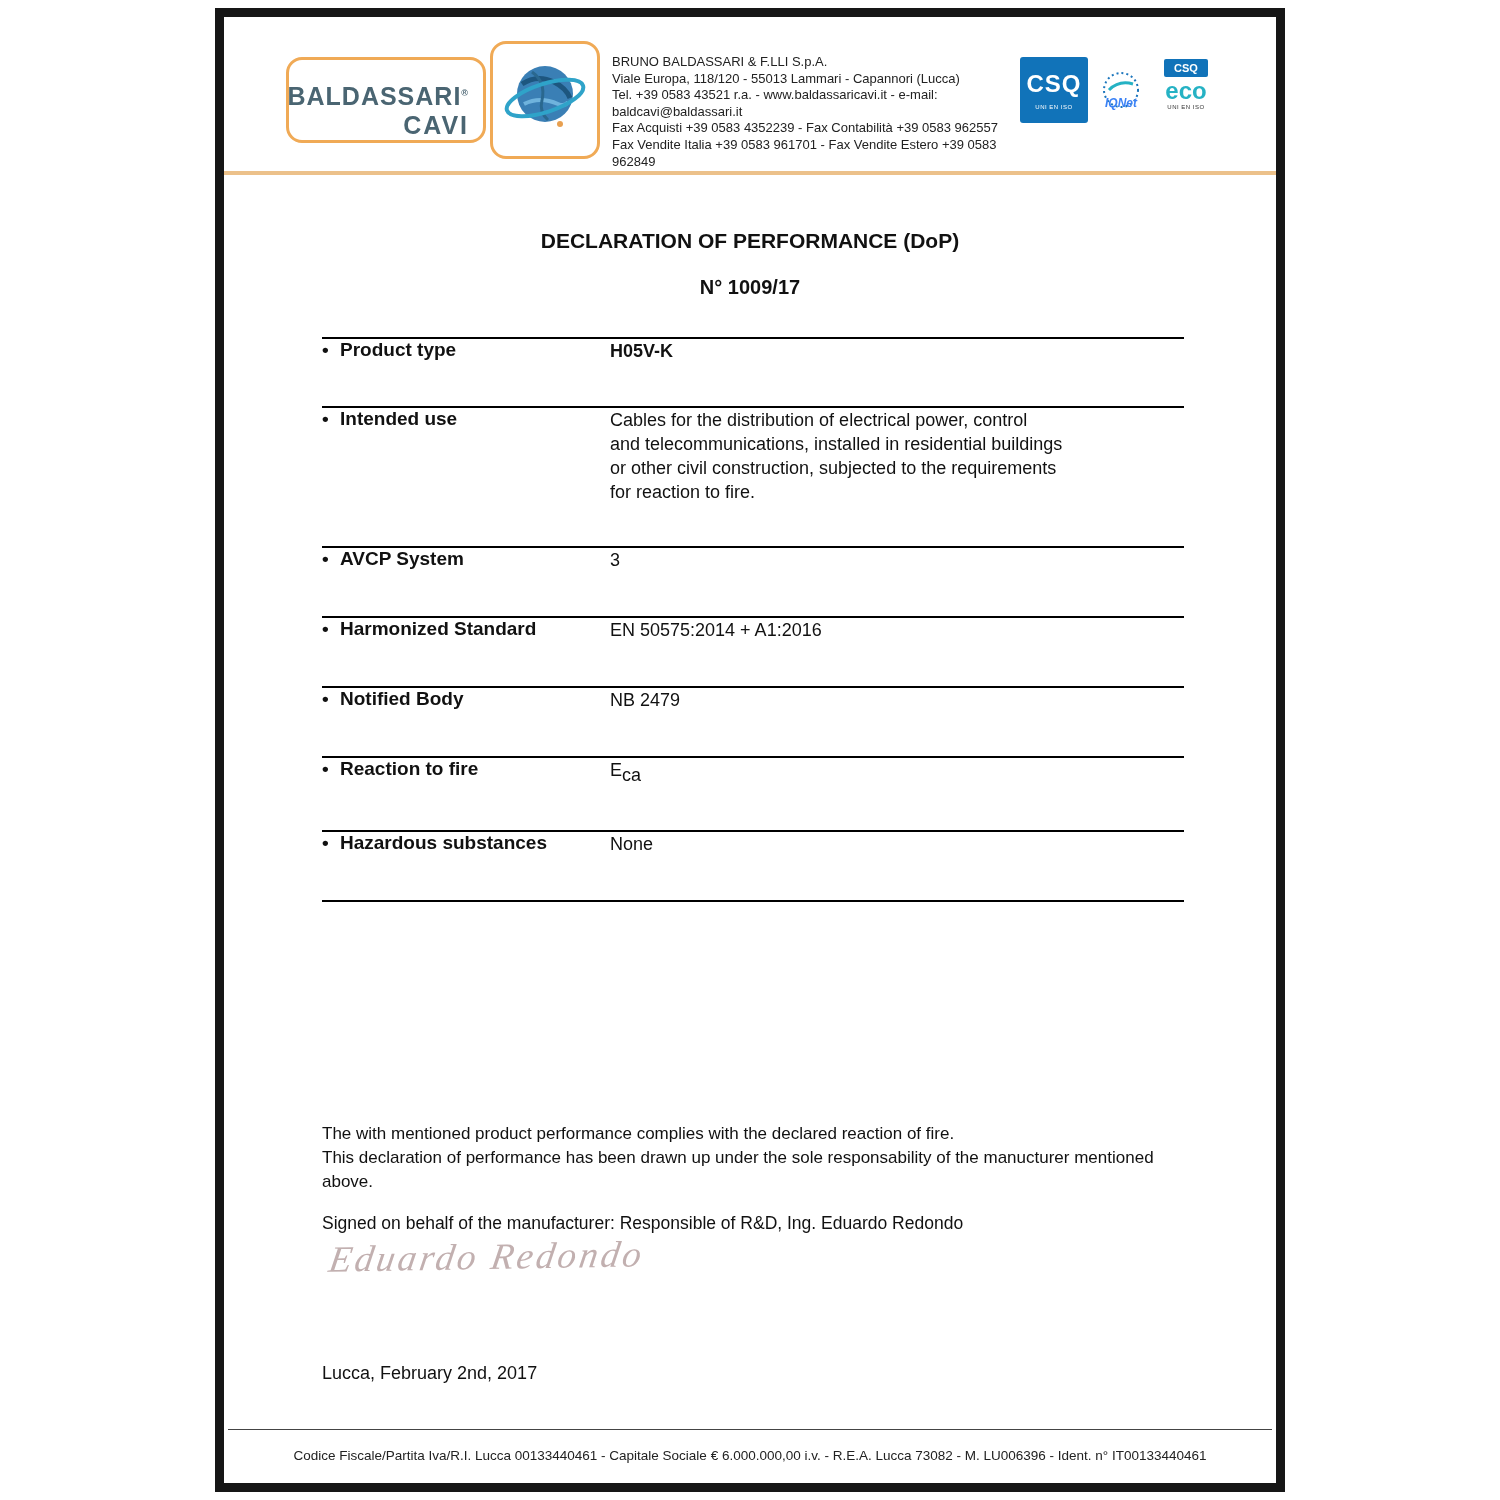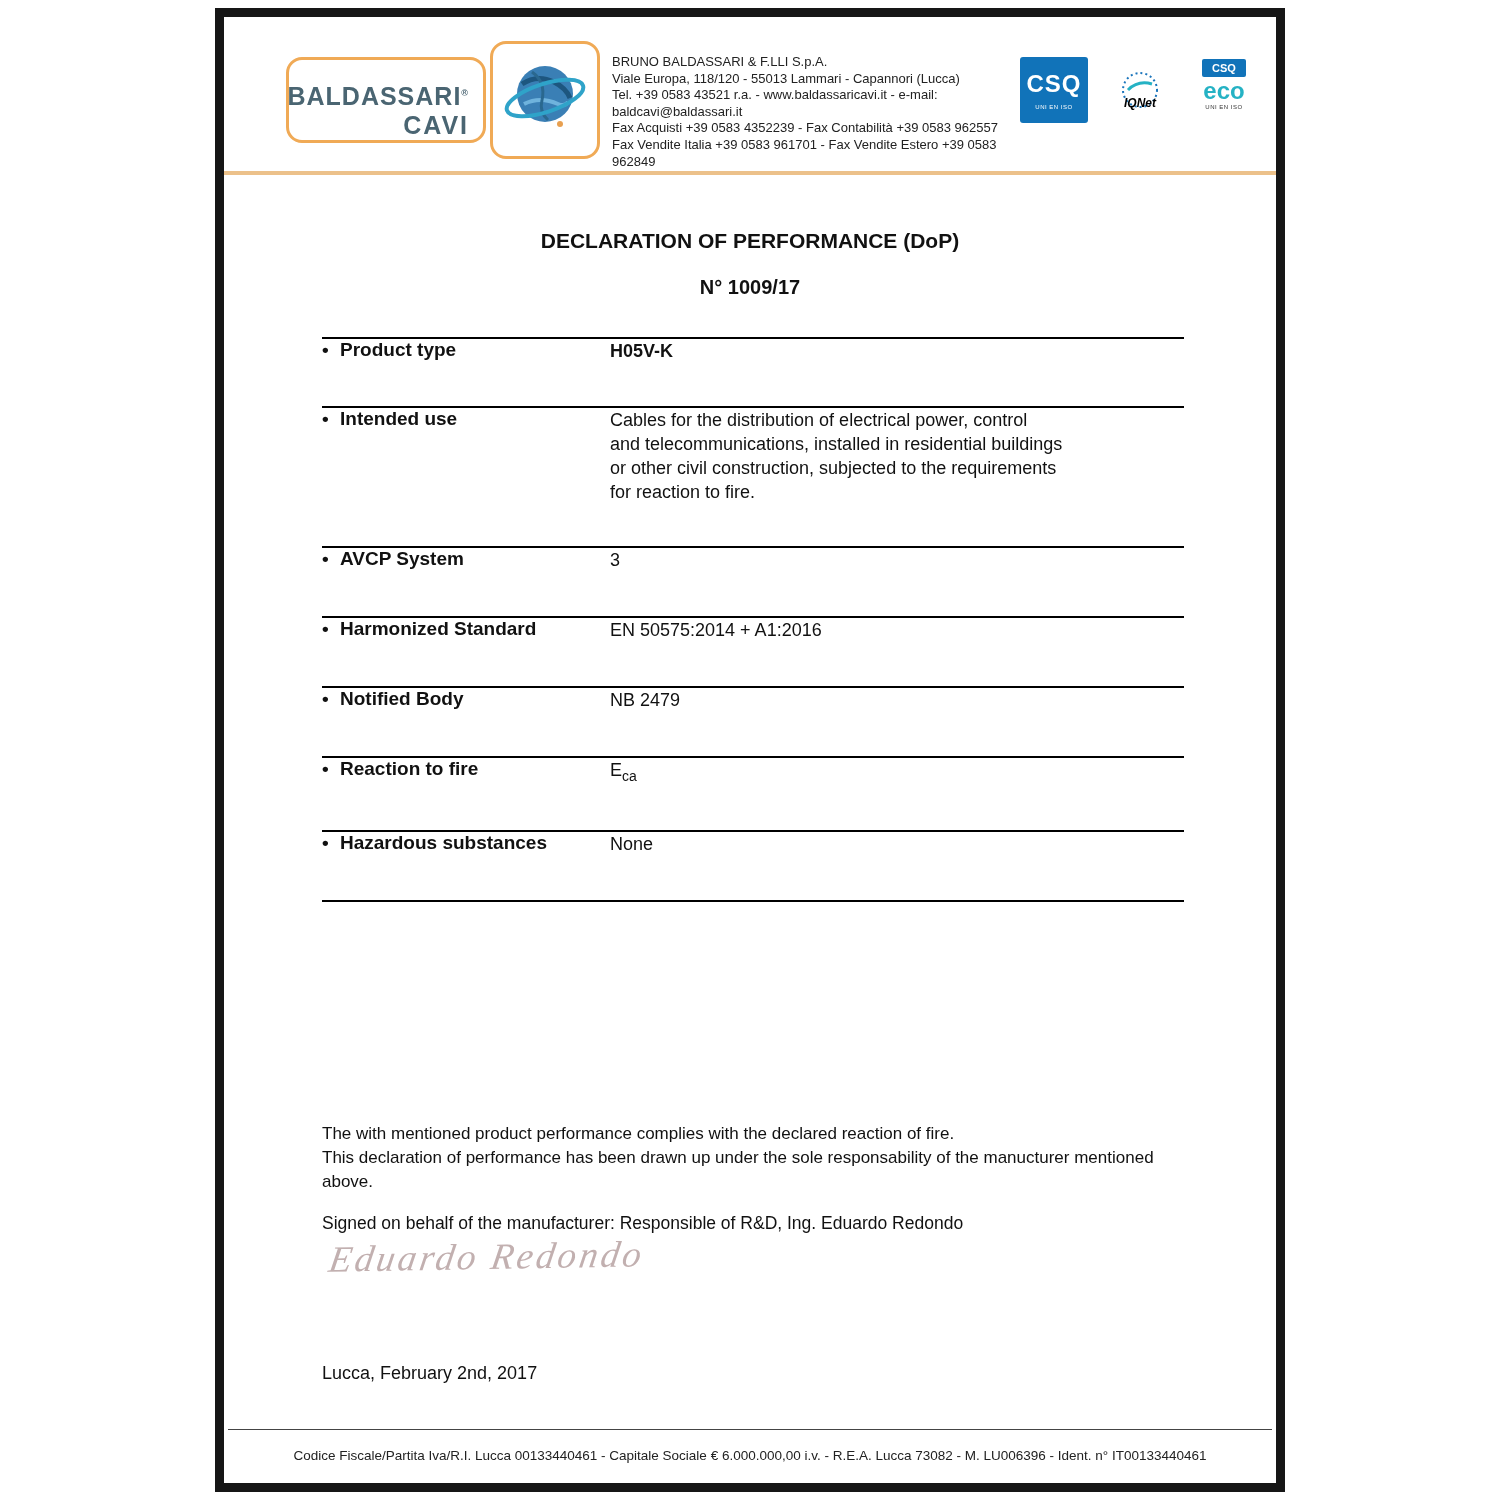--- a/index.html
+++ b/index.html
@@ -26,33 +26,33 @@
   .globe-box{
     position:absolute;left:266px;top:24px;width:110px;height:118px;
     border:3px solid #f0aa56;border-radius:16px;box-sizing:border-box;
     background:#fff;display:flex;align-items:center;justify-content:center;z-index:1;
   }
   .company-info{
     position:absolute;left:388px;top:37px;width:430px;
     font-size:13px;line-height:16.6px;color:#222;
   }
   .certs{
-    position:absolute;left:796px;top:40px;height:66px;display:flex;gap:21px;align-items:stretch;
+    position:absolute;left:796px;top:40px;height:66px;display:flex;gap:2px;align-items:stretch;
   }
   .cert-tile{box-sizing:border-box;}
   .cert-csq{
     width:68px;background:#1173b9;color:#fff;display:flex;flex-direction:column;
     align-items:center;justify-content:center;border-radius:3px;
   }
   .cert-csq .big{font-weight:bold;font-size:24px;letter-spacing:1px;}
   .cert-csq .tiny{font-size:6px;margin-top:6px;letter-spacing:.5px;}
   .cert-iqnet{
     width:62px;background:#fff;display:flex;flex-direction:column;align-items:center;justify-content:center;
   }
-  .cert-iqnet .iqtext{font-size:12px;font-weight:bold;font-style:italic;color:#000000;margin-top:-14px;}
+  .cert-iqnet .iqtext{font-size:12px;font-weight:bold;font-style:italic;color:#3b82f6;margin-top:-14px;}
   .cert-eco{
     width:64px;background:#fff;display:flex;flex-direction:column;align-items:center;justify-content:flex-start;
     border-radius:3px;
   }
   .cert-eco .mini-sq{
     background:#1173b9;color:#fff;font-weight:bold;font-size:11px;
     padding:3px 10px;border-radius:2px;margin-top:2px;
   }
   .cert-eco .eco{font-weight:bold;font-size:24px;color:#25b2c4;line-height:24px;margin-top:2px;}
   .cert-eco .tiny{font-size:6px;color:#333;margin-top:1px;letter-spacing:.5px;}
@@ -71,21 +71,21 @@
     box-sizing:border-box;
   }
   .dop-table .end-line{border-top:2px solid #000;height:0;}
   .row-label{
     width:288px;flex:0 0 288px;font-weight:bold;font-size:19px;padding-left:18px;box-sizing:border-box;
     position:relative;
   }
   .row-label::before{content:"\2022";position:absolute;left:0;top:0;font-size:19px;}
   .row-value{font-size:18px;line-height:24px;white-space:pre-line;}
   .row-value.bold{font-weight:bold;}
-  .sub{font-size:14px;vertical-align:-5px;text-align:right;}
+  .sub{font-size:18px;vertical-align:-5px;text-align:right;}
 
   
   .closing-para{position:absolute;left:98px;top:1105px;width:880px;font-size:17px;line-height:24px;}
   .signed-line{position:absolute;left:98px;top:1196px;width:880px;font-size:17.5px;}
   .signature{
     position:absolute;left:106px;top:1218px;
     font-family:"Liberation Serif", serif;font-style:italic;
     font-size:37px;color:#c2b0b0;letter-spacing:3px;transform:skewX(-10deg) rotate(-1deg);
   }
   .date-line{position:absolute;left:98px;top:1346px;font-size:18px;}

